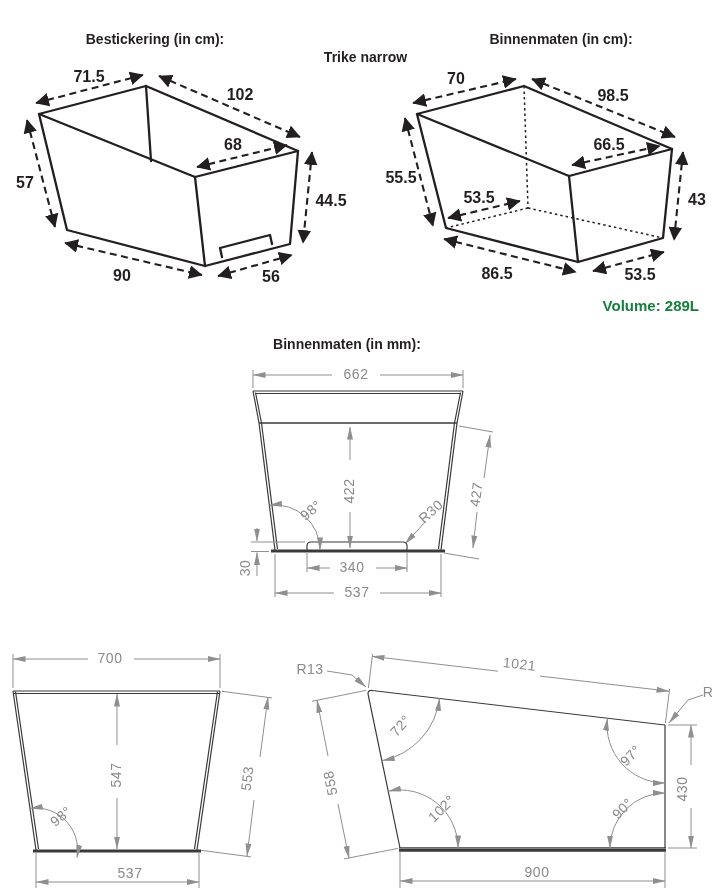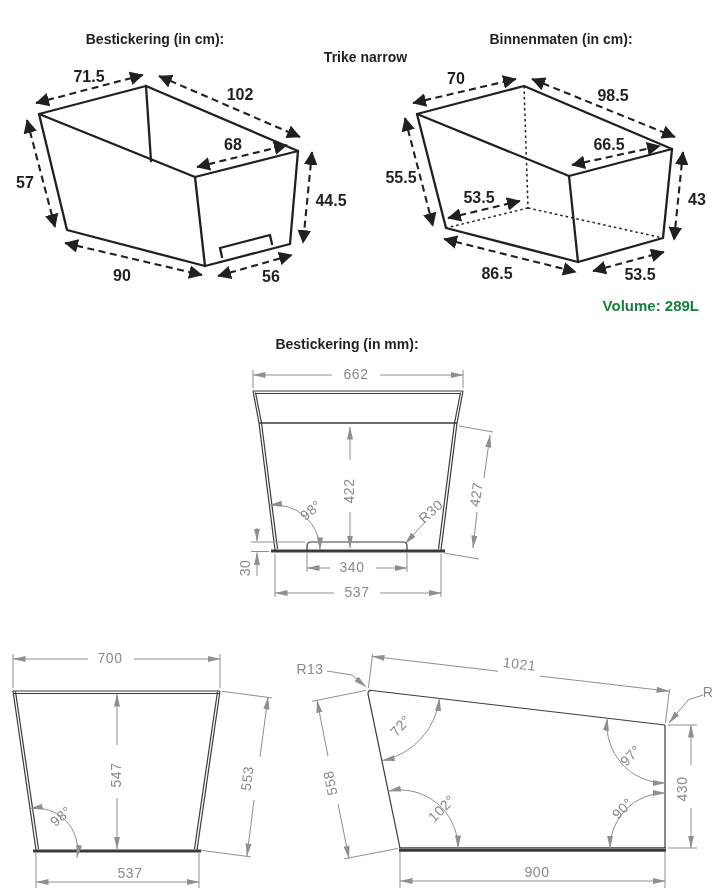--- a/index.html
+++ b/index.html
@@ -22,21 +22,21 @@
   .cpt {stroke:#3a3a3a;stroke-width:3;fill:none;}
   .cd  {stroke:#8f8f8f;stroke-width:1;fill:none;}
   .cdt {fill:#8a8a8a;font-size:14px;letter-spacing:0.5px;text-anchor:middle;}
 </style>
 </head>
 <body>
 
 <div id="title" class="hdr">Trike narrow</div>
 <div id="hdr-outer" class="hdr">Bestickering (in cm):</div>
 <div id="hdr-inner" class="hdr">Binnenmaten (in cm):</div>
-<div id="hdr-sticker" class="hdr">Bestickering (in mm):</div>
+<div id="hdr-sticker" class="hdr">Binnenmaten (in mm):</div>
 <div id="volume">Volume: 289L</div>
 
 <svg width="715" height="891" viewBox="0 0 715 891">
   <defs>
     <marker id="mB" markerUnits="strokeWidth" markerWidth="6.5" markerHeight="6.5" viewBox="0 0 10 10" refX="9.5" refY="5" orient="auto-start-reverse">
       <path d="M0 0 L10 5 L0 10 z" fill="#231f20"></path>
     </marker>
     <marker id="mG" markerUnits="strokeWidth" markerWidth="13" markerHeight="8" viewBox="0 0 13 8" refX="12.5" refY="4" orient="auto-start-reverse">
       <path d="M0 1 L13 4 L0 7 z" fill="#8f8f8f"></path>
     </marker>

